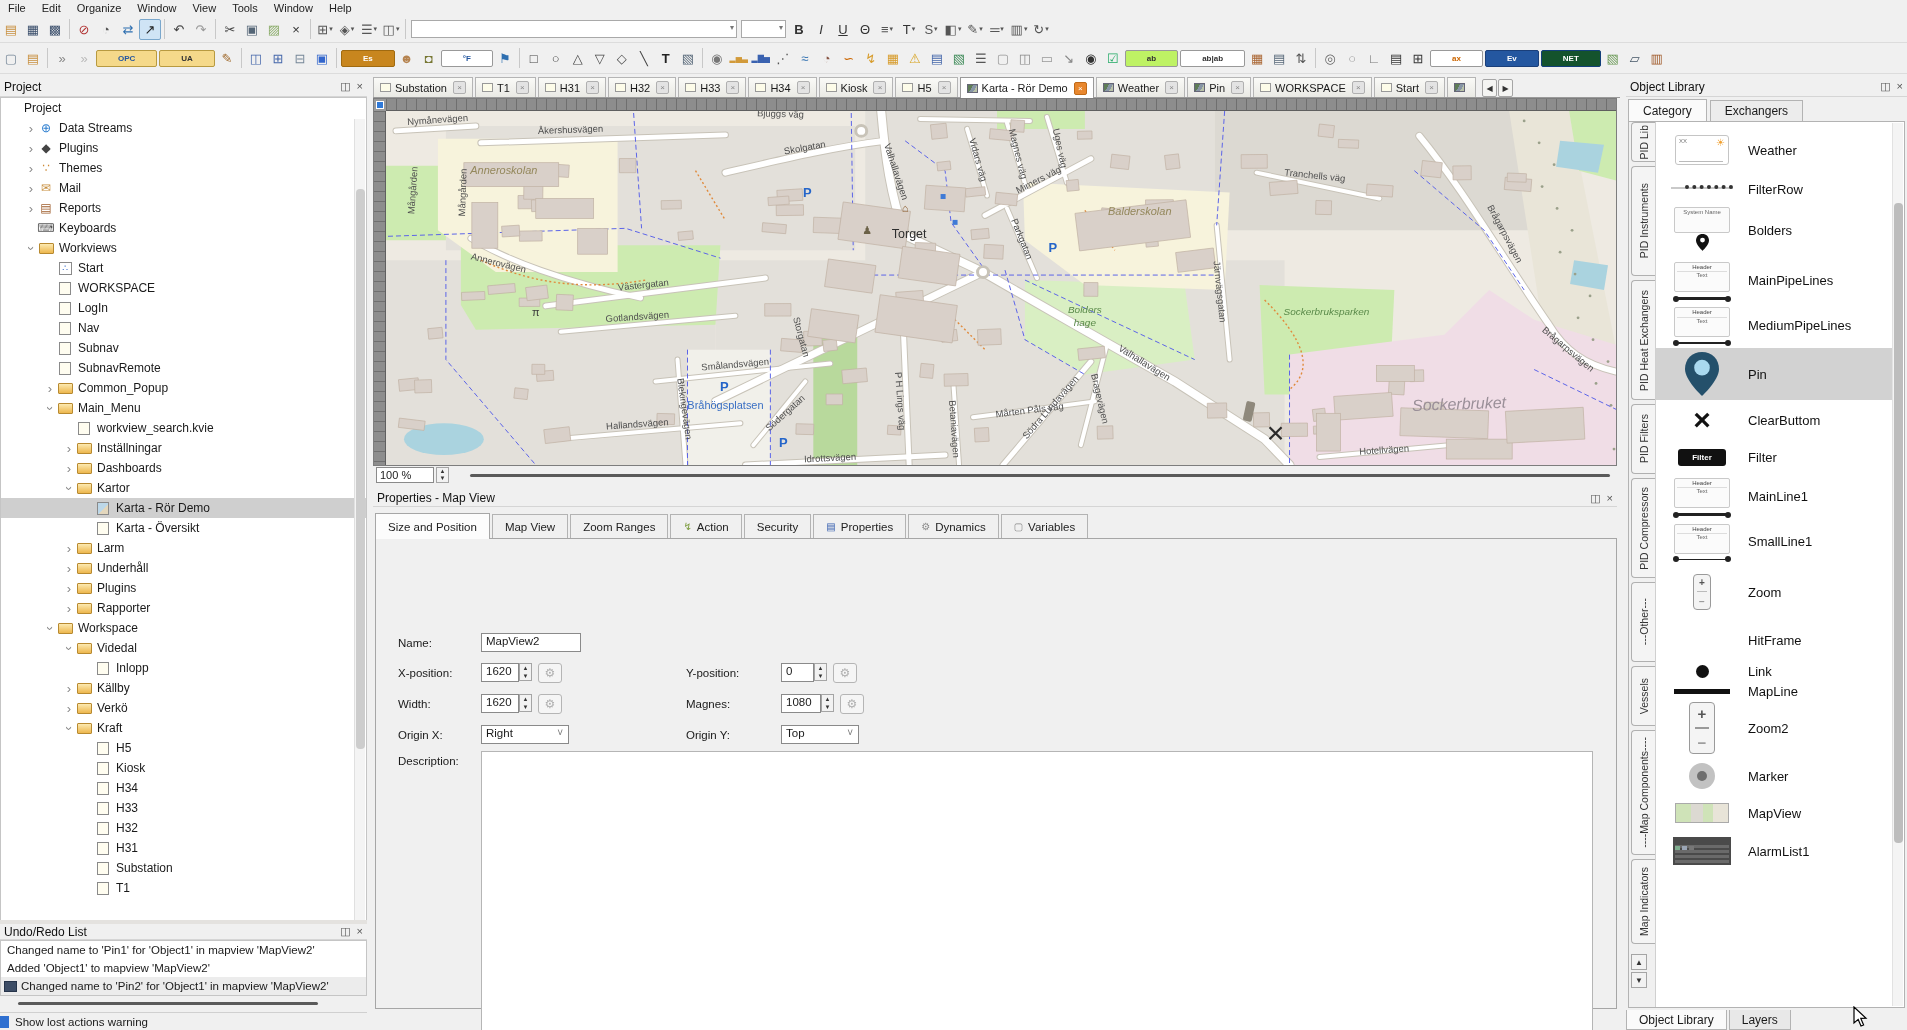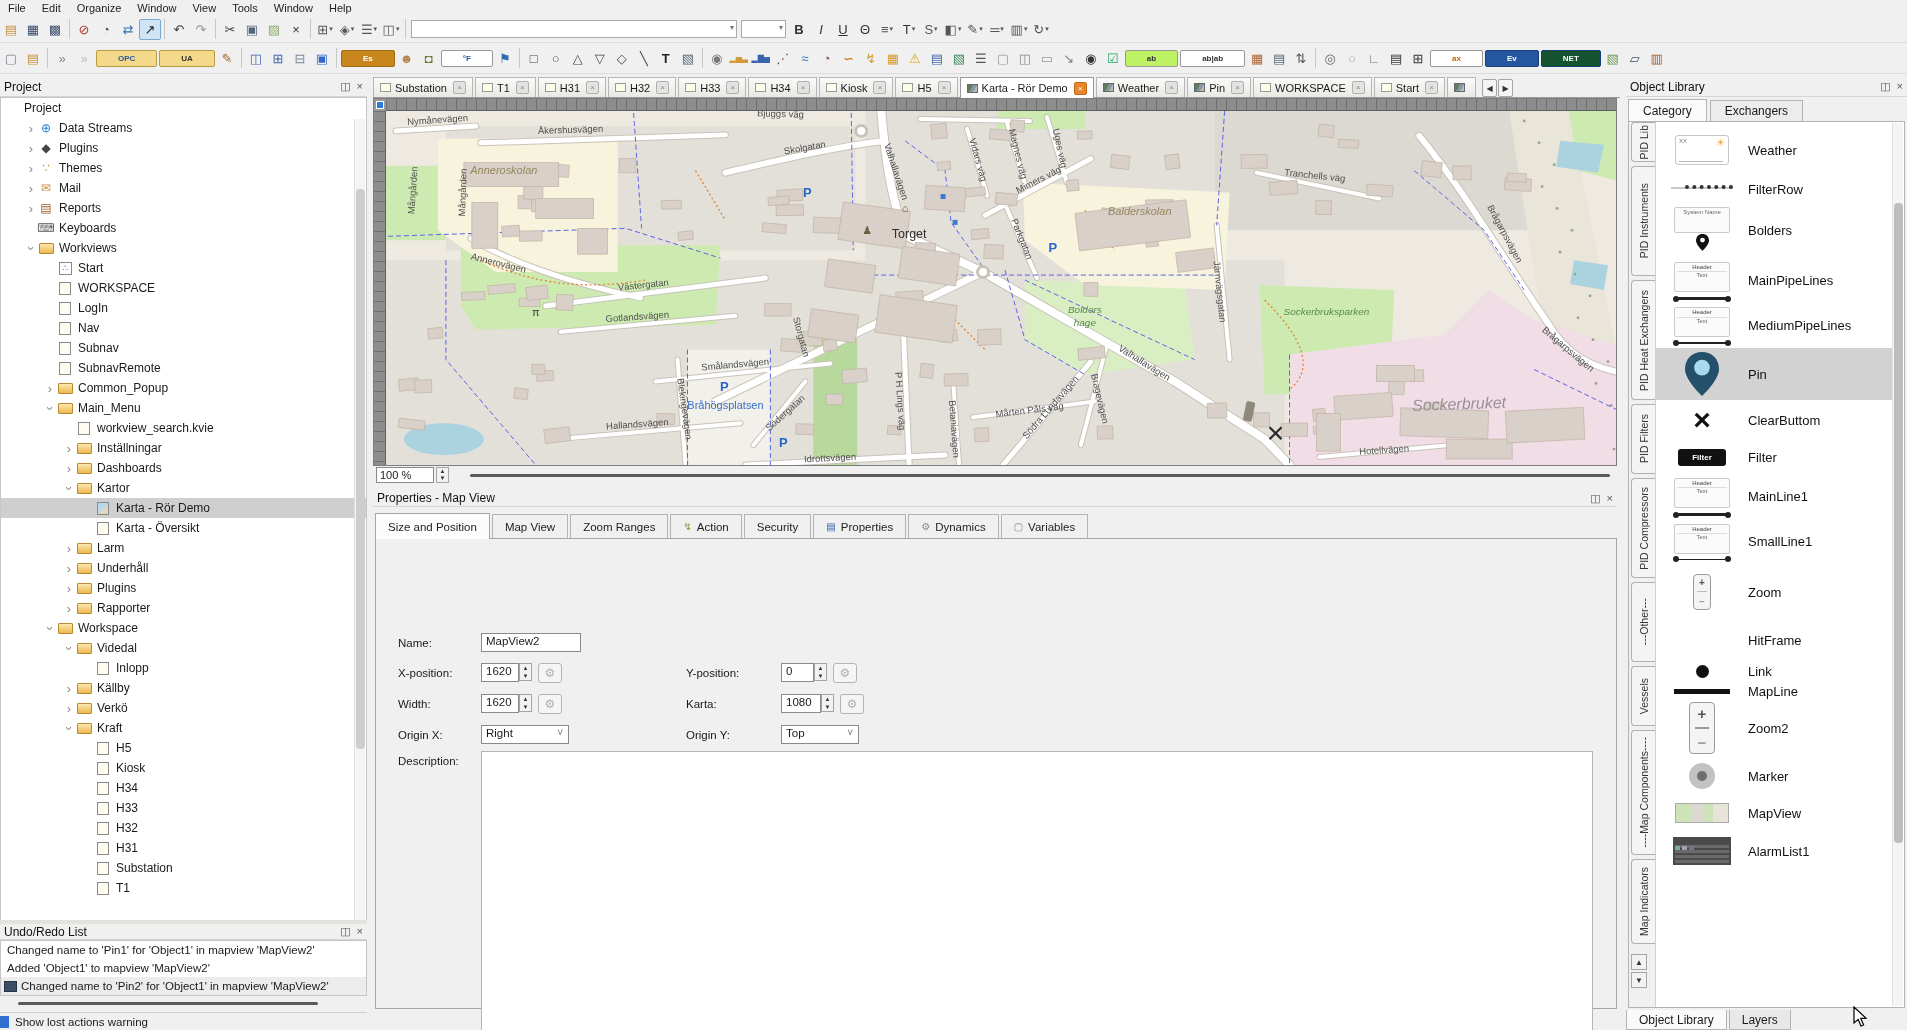--- a/index.html
+++ b/index.html
@@ -1143,21 +1143,21 @@
       <span class="flabel" style="left:310px;top:128px">Y-position:</span>
       <div class="finput" style="left:405px;top:124px;width:33px;height:19px">0</div>
       <div class="fspin" style="left:438px;top:124px">▲<br>▼</div>
       <div class="fgear" style="left:457px;top:124px">⚙</div>
 
       <span class="flabel" style="left:22px;top:159px">Width:</span>
       <div class="finput" style="left:105px;top:155px;width:38px;height:19px">1620</div>
       <div class="fspin" style="left:143px;top:155px">▲<br>▼</div>
       <div class="fgear" style="left:162px;top:155px">⚙</div>
 
-      <span class="flabel" style="left:310px;top:159px">Karta:</span>
+      <span class="flabel" style="left:310px;top:159px">Magnes:</span>
       <div class="finput" style="left:405px;top:155px;width:40px;height:19px">1080</div>
       <div class="fspin" style="left:445px;top:155px">▲<br>▼</div>
       <div class="fgear" style="left:464px;top:155px">⚙</div>
 
       <span class="flabel" style="left:22px;top:190px">Origin X:</span>
       <div class="fselect" style="left:105px;top:186px;width:88px;height:19px">Right</div>
 
       <span class="flabel" style="left:310px;top:190px">Origin Y:</span>
       <div class="fselect" style="left:405px;top:186px;width:78px;height:19px">Top</div>
 

